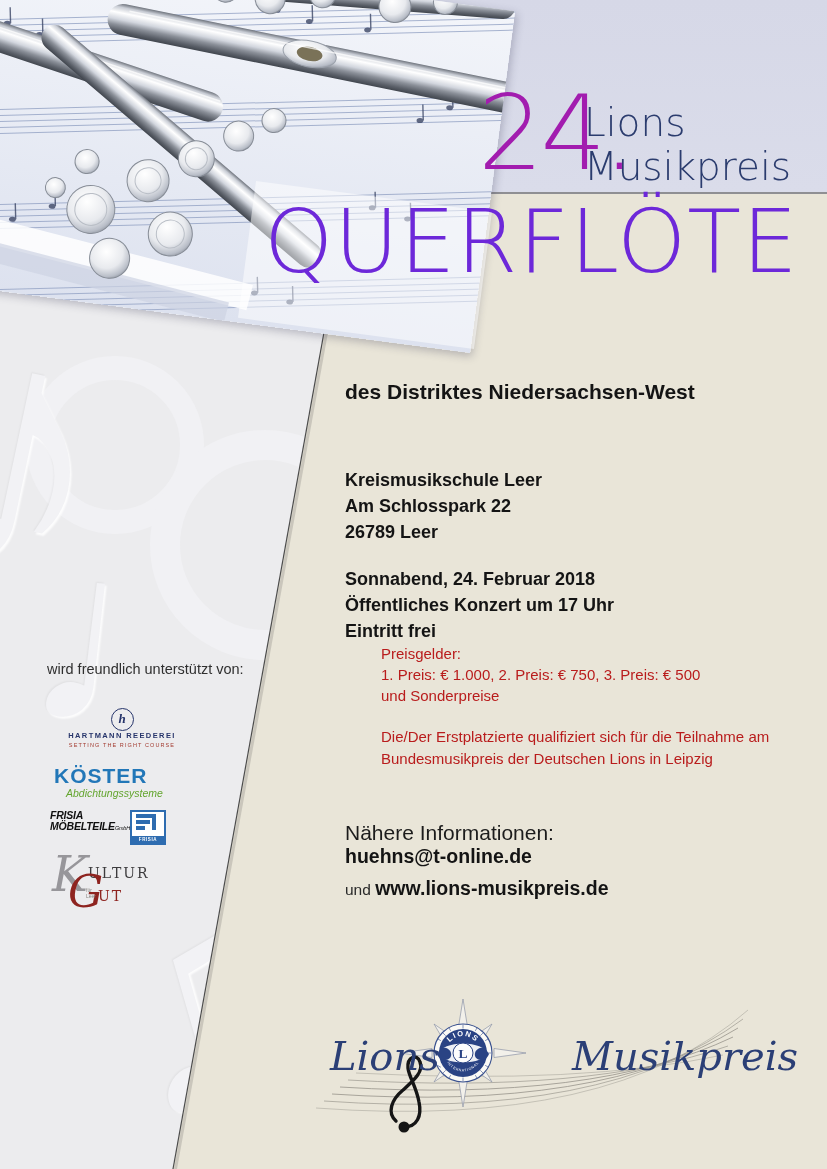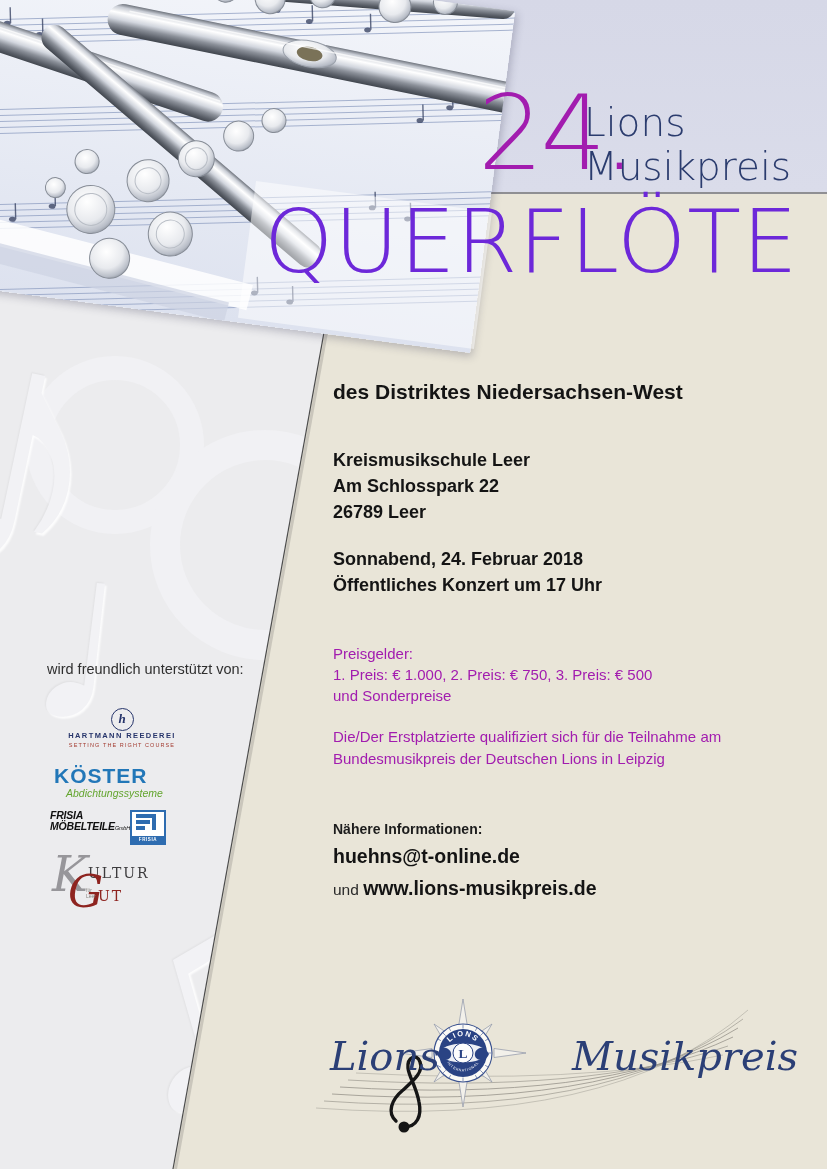--- a/index.html
+++ b/index.html
@@ -54,29 +54,29 @@
     position:absolute;left:584px;top:101px;z-index:6;
     font-family:"DejaVu Sans",sans-serif;font-weight:200;
     font-size:39px;line-height:44px;color:#2b3c6e;letter-spacing:0;
   }
   .h-inst{
     position:absolute;left:264px;top:196px;z-index:6;
     font-family:"DejaVu Sans",sans-serif;font-weight:200;
     font-size:88px;line-height:1.05;letter-spacing:1px;color:#6d28d9;white-space:nowrap;
   }
   
-  .col{position:absolute;left:333px;z-index:6;color:#141414;}
+  .col{position:absolute;left:345px;z-index:6;color:#141414;}
   .subtitle{top:380px;font-size:21px;font-weight:bold;}
-  .blk-bold{font-size:18px;font-weight:bold;line-height:26px;}
+  .blk-bold{font-size:18px;font-weight:bold;line-height:26px;margin-top:20px;}
   .venue{top:447px;}
   .event{top:546px;}
-  .blk-gray{font-size:15px;line-height:21px;color:#a21caf;font-weight:normal;}
+  .blk-gray{font-size:15px;line-height:21px;color:#b91c1c;font-weight:normal;margin-left:36px;}
   .prizes{top:643px;}
   .qual{top:726px;line-height:22px;}
-  .info-label{top:821px;font-size:14px;color:#1c1c1c;font-weight:bold;}
+  .info-label{top:821px;font-size:21px;color:#1c1c1c;}
   .email{top:845px;font-size:19.5px;font-weight:bold;}
   .website{top:877px;font-size:15.5px;color:#2a2a2a;}
   .website b{font-size:19.5px;color:#141414;}
   
   .sp{position:absolute;z-index:6;}
   .sp-intro{left:47px;top:659px;font-size:14.5px;line-height:20px;color:#2f2f2f;}
   .hartmann{left:42px;top:708px;width:160px;text-align:center;}
   .hm-circle{
     width:21px;height:21px;margin:0 auto;border:1.5px solid #27356b;border-radius:50%;
     font-family:"Liberation Serif",serif;font-style:italic;font-weight:bold;
@@ -273,20 +273,21 @@
 
   <div class="col subtitle">des Distriktes Niedersachsen-West</div>
   <div class="col blk-bold venue">
     <div>Kreismusikschule Leer</div>
     <div>Am Schlosspark 22</div>
     <div>26789 Leer</div>
   </div>
   <div class="col blk-bold event">
     <div>Sonnabend, 24. Februar 2018</div>
     <div>Öffentliches Konzert um 17 Uhr</div>
+    <div>Eintritt frei</div>
   </div>
   <div class="col blk-gray prizes">
     <div>Preisgelder:</div>
     <div>1. Preis: € 1.000, 2. Preis: € 750, 3. Preis: € 500</div>
     <div>und Sonderpreise</div>
   </div>
   <div class="col blk-gray qual">
     <div>Die/Der Erstplatzierte qualifiziert sich für die Teilnahme am</div>
     <div>Bundesmusikpreis der Deutschen Lions in Leipzig</div>
   </div>

